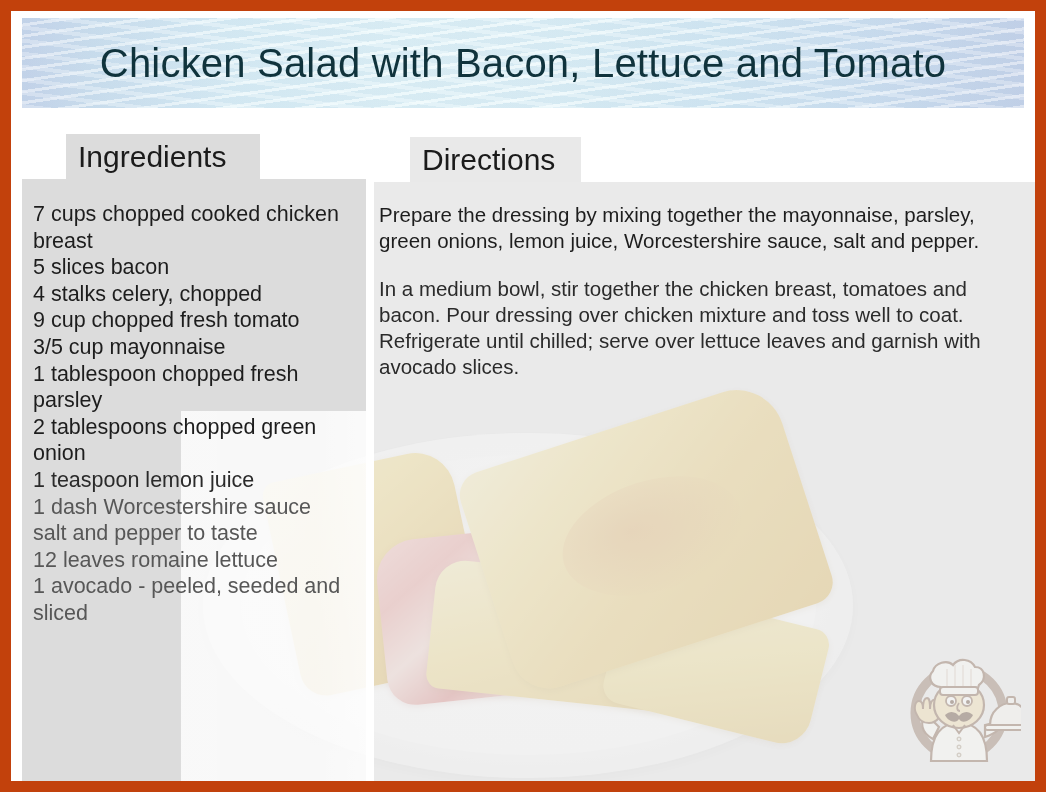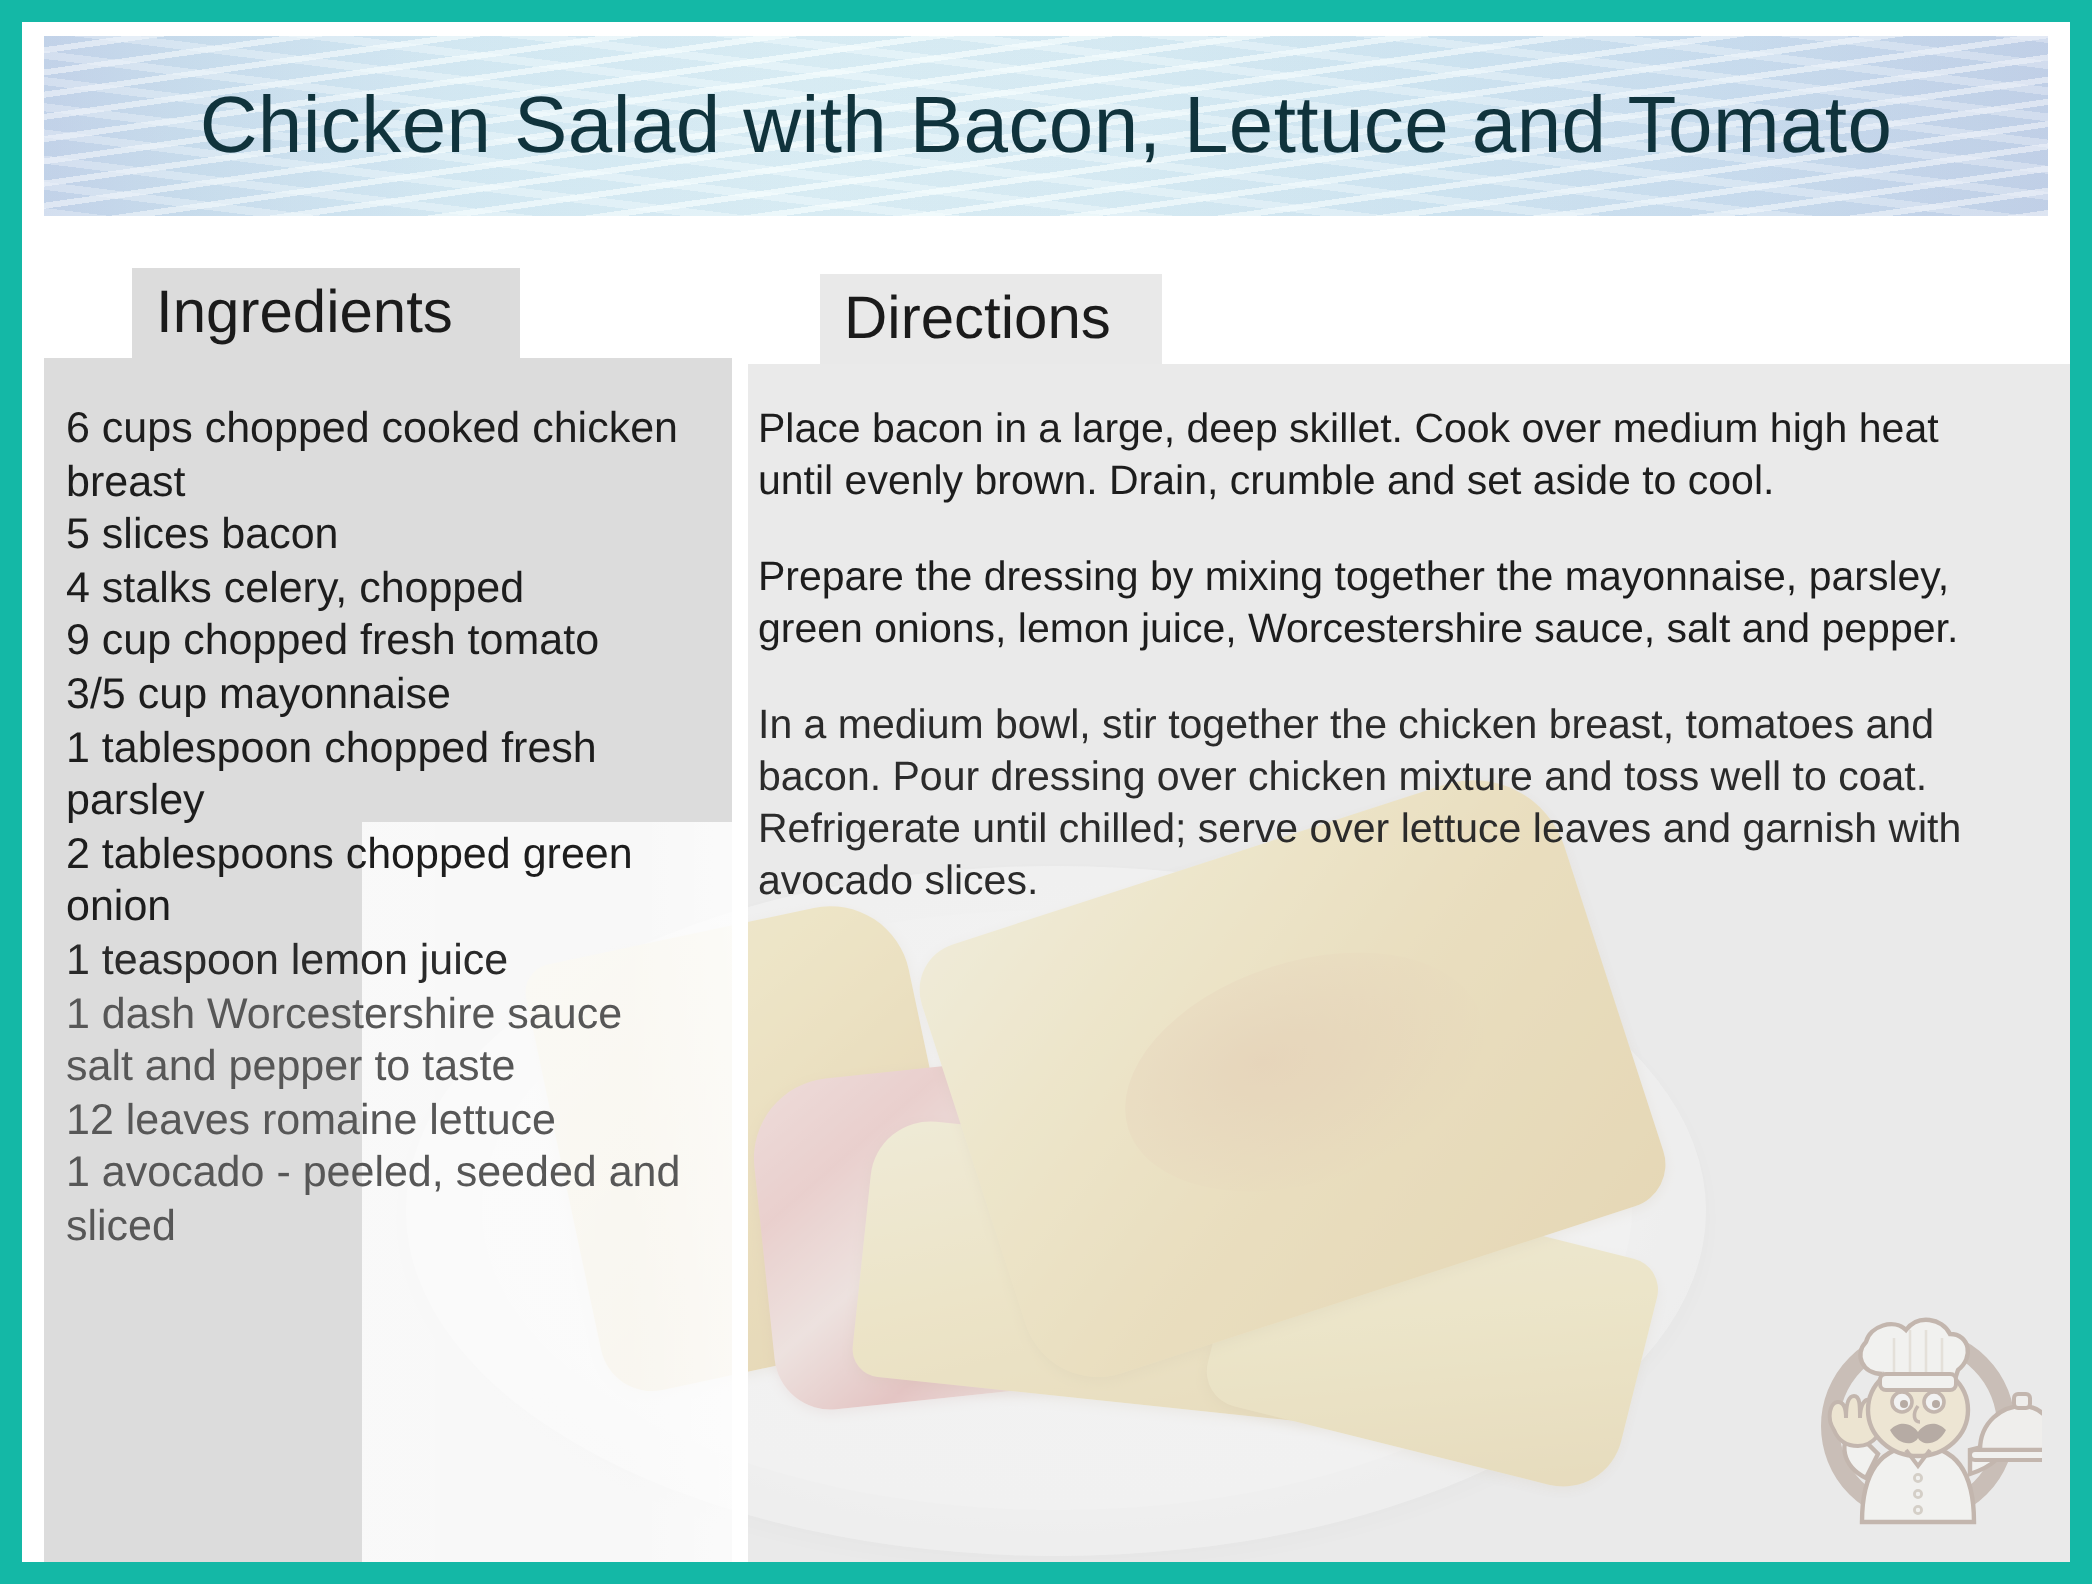--- a/index.html
+++ b/index.html
@@ -8,21 +8,21 @@
     background: #ffffff;
   }
   body {
     font-family: "Liberation Sans", sans-serif;
   }
   .screen {
     position: relative;
     width: 1046px;
     height: 792px;
     overflow: hidden;
-    background: #14b8a6;
+    background: #c2410c;
     box-sizing: border-box;
   }
   
   .card {
     position: absolute;
     left: 11px;
     top: 11px;
     width: 1024px;
     height: 770px;
     background: #ffffff;
@@ -275,36 +275,35 @@
           </div>
       </div>
       <div class="photo-veil"></div>
     </div>
     <div class="gutter-veil"></div>
 
     <div class="tab tab-ingredients">Ingredients</div>
     <div class="tab tab-directions">Directions</div>
 
     <div class="ingredients-list">
-      <span class="ing">6 cups chopped cooked chicken breast</span>
+      <span class="ing">7 cups chopped cooked chicken breast</span>
       <span class="ing">5 slices bacon</span>
       <span class="ing">4 stalks celery, chopped</span>
       <span class="ing">9 cup chopped fresh tomato</span>
       <span class="ing">3/5 cup mayonnaise</span>
       <span class="ing">1 tablespoon chopped fresh parsley</span>
       <span class="ing">2 tablespoons chopped green onion</span>
       <span class="ing f1">1 teaspoon lemon juice</span>
       <span class="ing f2">1 dash Worcestershire sauce</span>
       <span class="ing f2">salt and pepper to taste</span>
       <span class="ing f2">12 leaves romaine lettuce</span>
       <span class="ing f2">1 avocado - peeled, seeded and sliced</span>
     </div>
 
     <div class="directions-body">
-      <p>Place bacon in a large, deep skillet. Cook over medium high heat until evenly brown. Drain, crumble and set aside to cool.</p>
       <p>Prepare the dressing by mixing together the mayonnaise, parsley, green onions, lemon juice, Worcestershire sauce, salt and pepper.</p>
       <p class="faded">In a medium bowl, stir together the chicken breast, tomatoes and bacon. Pour dressing over chicken mixture and toss well to coat. Refrigerate until chilled; serve over lettuce leaves and garnish with avocado slices.</p>
     </div>
 
     <div class="chef-logo">
       <svg viewBox="0 0 124 124" xmlns="http://www.w3.org/2000/svg">
         <g fill="none" stroke="#7a5c4a" stroke-width="2.4">
           <circle cx="62" cy="70" r="44" stroke="#8a6a55" stroke-width="9" opacity=".85"></circle>
         </g>
 

